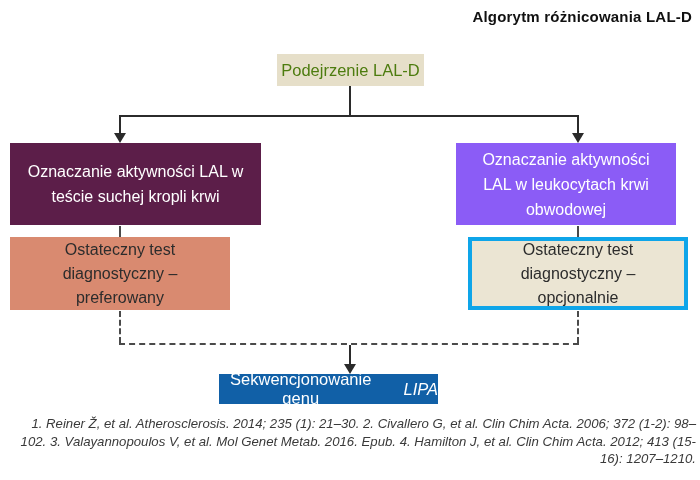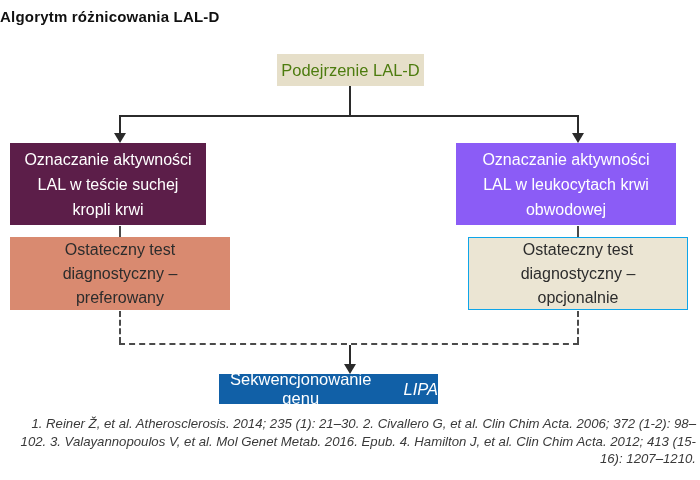--- a/index.html
+++ b/index.html
@@ -2,54 +2,54 @@
 <html lang="pl"><head>
 <meta charset="utf-8">
 <style>
   html,body{margin:0;padding:0;background:#ffffff;}
   #canvas{
     position:relative;width:700px;height:480px;background:#ffffff;
     font-family:"Liberation Sans",sans-serif;overflow:hidden;
   }
   .abs{position:absolute;}
   #title{
-    left:0;top:8px;width:692px;text-align:left;
+    left:0;top:8px;width:692px;text-align:right;
     font-size:15px;font-weight:bold;color:#111111;letter-spacing:.2px;
   }
   .box{
     display:flex;align-items:center;justify-content:center;text-align:center;
     box-sizing:border-box;
   }
   #suspicion-box{
     left:277px;top:54px;width:147px;height:32px;
     background:#E6DFC9;color:#4d7c0f;font-size:16.5px;
   }
   #left-box{
-    left:10px;top:143px;width:196px;height:82px;
+    left:10px;top:143px;width:251px;height:82px;
     background:#5C1E49;color:#ffffff;font-size:16px;line-height:25px;
     padding:4px 14px;
   }
   #right-box{
     left:456px;top:143px;width:220px;height:82px;
     background:#8b5cf6;color:#ffffff;font-size:16px;line-height:25px;
     padding:0 16px;
   }
   #center-note{
     left:237px;top:149px;width:226px;text-align:center;color:#3d3d3d;
     font-size:16px;line-height:24px;
   }
   #center-note .heading{font-weight:bold;color:#333333;}
   #left-result-box{
     left:10px;top:237px;width:220px;height:73px;
     background:#D98A70;color:#2c2c2c;font-size:16px;line-height:24px;
     padding:0 30px;
   }
   #right-result-box{
     left:468px;top:237px;width:220px;height:73px;
-    background:#EBE5D3;border:1px solid #0ea5e9;color:#2c2c2c;
+    background:#EBE5D3;border:4px solid #0ea5e9;color:#2c2c2c;
     font-size:16px;line-height:24px;padding:0 30px;
   }
   #final-box{
     left:219px;top:374px;width:219px;height:30px;
     background:#1160A7;color:#ffffff;font-size:16.5px;
   }
   #final-box .gene{font-style:italic;margin-left:21px;}
   
   .line{background:#2b2b2b;}
   .dash-v{width:0;border-left:2px dashed #4a4a4a;}

